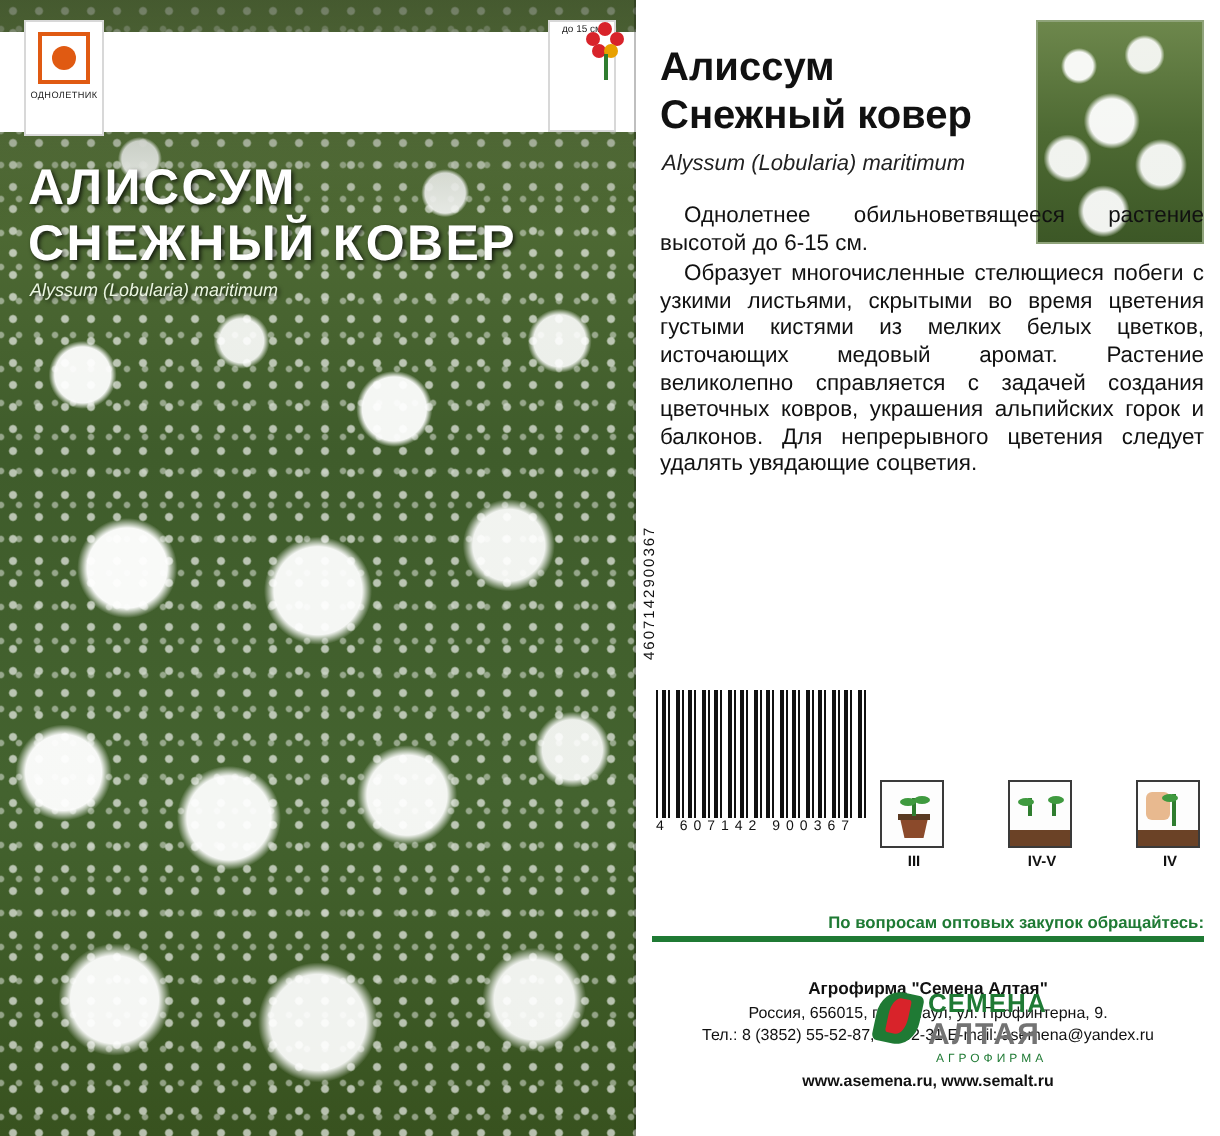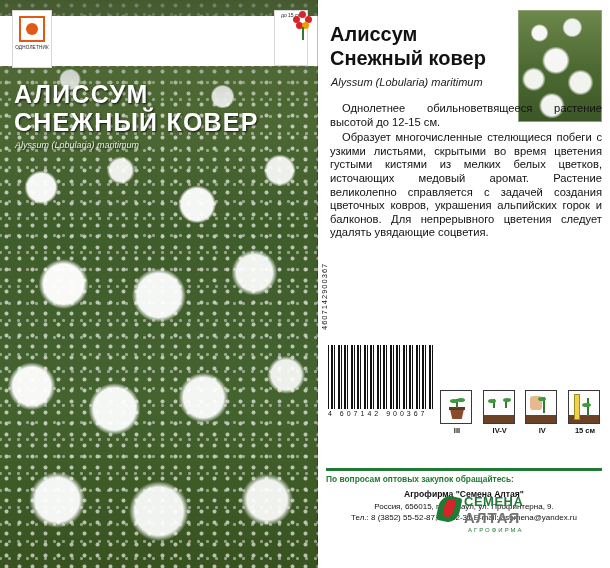--- a/index.html
+++ b/index.html
@@ -365,23 +365,23 @@
     position: absolute;
     left: 8px;
     top: 468px;
     width: 276px;
     height: 3px;
     background: #1f7a34;
   }
   .footer-head {
     position: absolute;
     left: 8px;
-    top: 474px;
+    top: 456px;
     width: 276px;
-    text-align: left;
+    text-align: right;
     font-size: 8.4px;
     font-weight: bold;
     color: #1f7a34;
   }
   .footer-company {
     position: absolute;
     left: 8px;
     top: 489px;
     width: 276px;
     text-align: center;
@@ -508,21 +508,21 @@
     <div class="back-photo"></div>
 
     <div class="back-title">
       <div>Алиссум</div>
       <div>Снежный ковер</div>
     </div>
 
     <div class="back-latin">Alyssum (Lobularia) maritimum</div>
 
     <div class="desc">
-      <p>Однолетнее обильноветвящееся растение высотой до 12-15 см.</p>
+      <p>Однолетнее обильноветвящееся растение высотой до 6-15 см.</p>
       <p>Образует многочисленные стелющиеся побеги с узкими листьями, скрытыми во время цветения густыми кистями из мелких белых цветков, источающих медовый аромат. Растение великолепно справляется с задачей создания цветочных ковров, украшения альпийских горок и балконов. Для непрерывного цветения следует удалять увядающие соцветия.</p>
     </div>
 
     <div class="barcode-left-digits">4607142900367</div>
     <div class="barcode"></div>
     <div class="barcode-digits">4 607142 900367</div>
 
     <div class="picto-row">
       <div class="picto">
         <div class="box">
@@ -549,41 +549,33 @@
       <div class="picto">
         <div class="box">
           <span class="ground"></span>
           <span class="hand"></span>
           <span class="seedling"></span>
             <span class="seedling-l"></span>
         </div>
         <span class="cap">IV</span>
       </div>
 
-      <div class="picto">
-        <div class="box">
-          <span class="ground"></span>
-          <span class="ruler"></span>
-          <span class="ruler-plant"></span>
-            <span class="ruler-leaf"></span>
-        </div>
-        <span class="cap">15 см</span>
-      </div>
 
     </div>
 
     <div class="green-line"></div>
     <div class="footer-head">По вопросам оптовых закупок обращайтесь:</div>
     <div class="footer-company">Агрофирма "Семена Алтая"</div>
     <div class="footer-addr">
       <div>Россия, 656015, г. Барнаул, ул. Профинтерна, 9.</div>
       <div>Тел.: 8 (3852) 55-52-87, 61-82-31.E-mail: asemena@yandex.ru</div>
     </div>
 
     <div class="brand">
       <span class="brand-leaf"></span>
       <span class="brand-text1">СЕМЕНА</span>
       <span class="brand-text2">АЛТАЯ</span>
       <span class="brand-text3">АГРОФИРМА</span>
     </div>
 
+    <div class="footer-site">www.asemena.ru, www.semalt.ru</div>
   </div>
 </div>
 
 </body></html>

